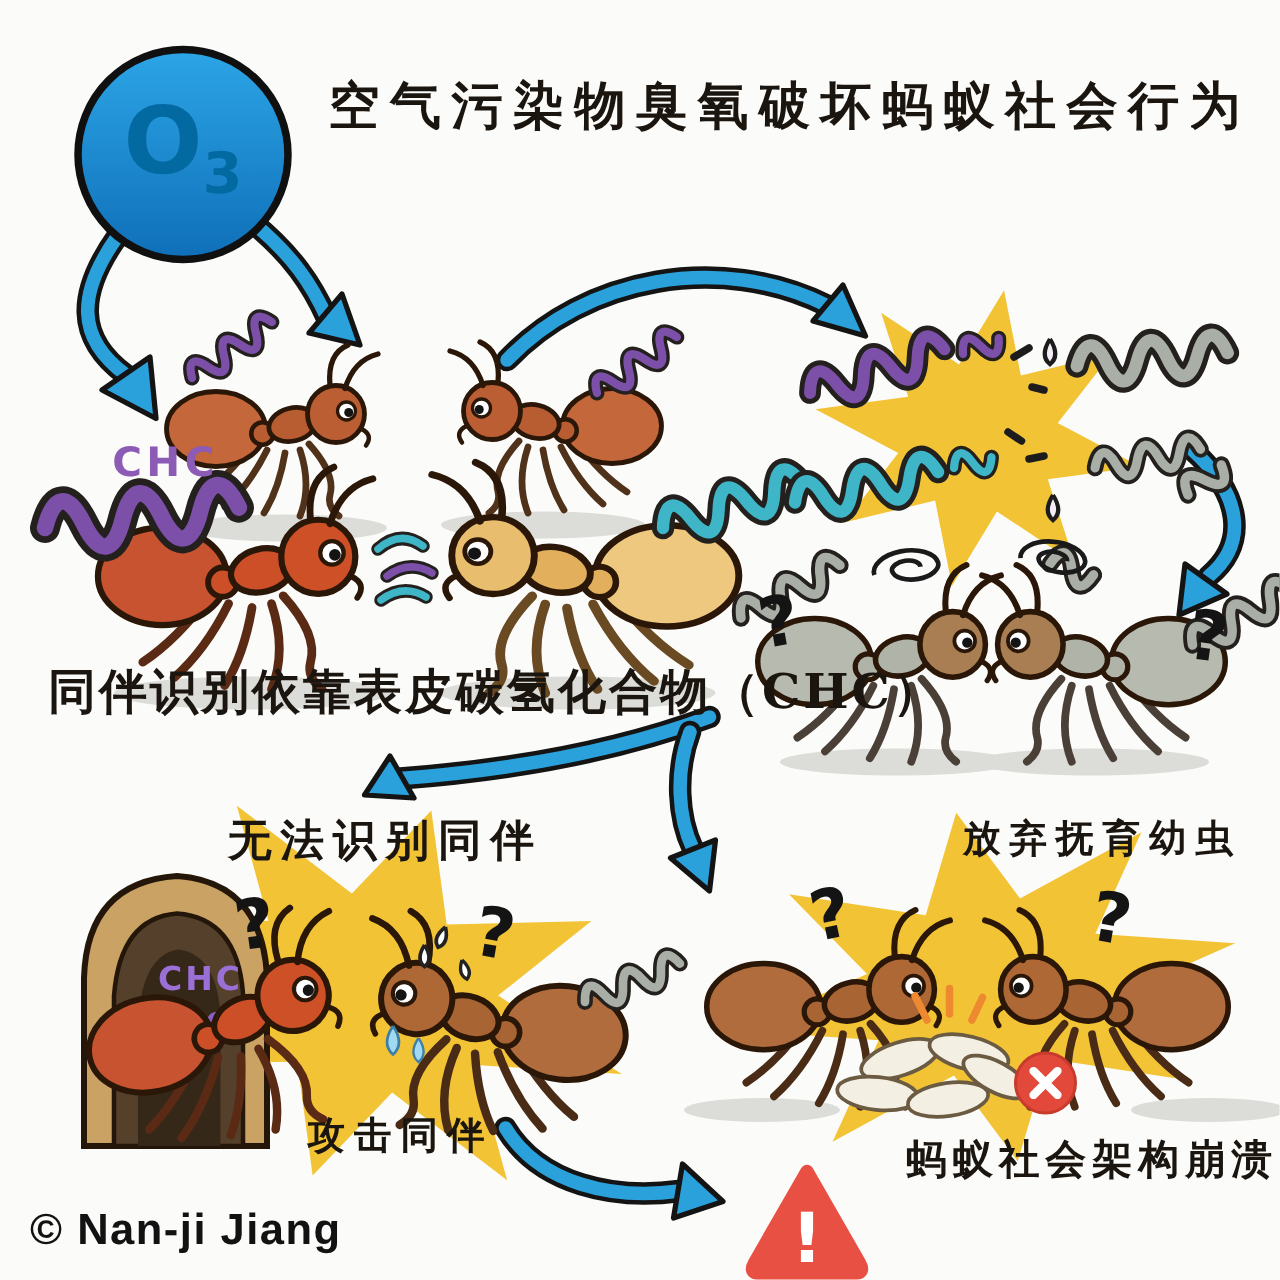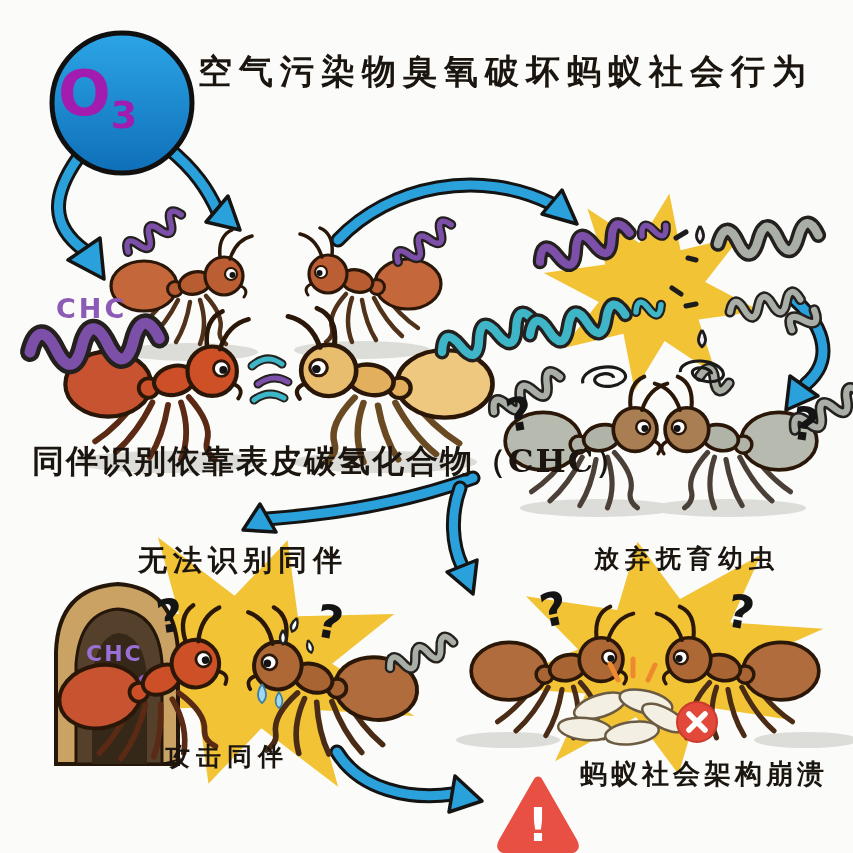--- a/index.html
+++ b/index.html
@@ -3,35 +3,35 @@
 <meta charset="utf-8">
 <style>
   html,body{margin:0;padding:0;}
   body{width:853px;height:853px;background:#FBFBF9;position:relative;overflow:hidden;
        font-family:"DejaVu Sans",sans-serif;}
   .stage{position:absolute;left:0;top:0;width:853px;height:853px;}
   svg.canvas{position:absolute;left:0;top:0;}
 
   
   .txt{position:absolute;color:#1b1510;font-family:"DejaVu Serif",serif;font-weight:600;
-       text-align:left;line-height:1.15;white-space:nowrap;}
+       text-align:right;line-height:1.15;white-space:nowrap;}
   .title{left:198px;top:52px;width:636px;font-size:34px;letter-spacing:7px;}
   .cap-oxidized{left:532px;top:149px;width:318px;font-size:25px;letter-spacing:4px;}
   .cap-recognition{left:32px;top:443px;width:474px;font-size:32px;letter-spacing:2px;}
   .cap-cannot{left:138px;top:544px;width:224px;font-size:29px;letter-spacing:6px;}
   .cap-abandon{left:594px;top:545px;width:234px;font-size:25px;letter-spacing:6px;}
   .cap-attack{left:165px;top:743px;width:164px;font-size:25px;letter-spacing:6px;}
   .cap-collapse{left:580px;top:758px;width:272px;font-size:27px;letter-spacing:4px;}
   .chc-free{left:56px;top:293px;width:90px;font-size:27px;letter-spacing:3px;color:#8B5BB5;
             font-family:"DejaVu Sans",sans-serif;font-weight:bold;}
   .chc-nest{left:86px;top:641px;width:76px;font-size:22px;letter-spacing:2px;color:#9A6FD6;
             font-family:"DejaVu Sans",sans-serif;font-weight:bold;}
   .credit{left:20px;top:804px;width:260px;font-size:29px;text-align:left;color:#121212;
           font-family:"Liberation Sans",sans-serif;font-weight:bold;letter-spacing:1px;}
-  .o3{left:58px;top:58px;width:128px;text-align:left;color:#a21caf;
+  .o3{left:58px;top:58px;width:128px;text-align:center;color:#0369a1;
       font-family:"DejaVu Sans",sans-serif;font-weight:bold;font-size:62px;}
   .o3 sub{font-size:38px;line-height:0;}
 
   
   .sq-o{stroke:#23201e;stroke-width:10;stroke-linecap:round;fill:none;}
   .sq-c{stroke-width:5.5;stroke-linecap:round;fill:none;}
   .purple{stroke:#7C4FA8;} .teal{stroke:#3EB6C8;} .gray{stroke:#A9AEA6;} .lilac{stroke:#8A5FC0;}
   .shaft-o{stroke:#141414;stroke-width:15;fill:none;stroke-linecap:round;}
   .shaft{stroke:#2BA1DB;stroke-width:9;fill:none;stroke-linecap:round;}
   .ahead{fill:#2BA1DB;stroke:#141414;stroke-width:3.5;stroke-linejoin:round;}
@@ -286,14 +286,15 @@
 
 <div class="txt title">空气污染物臭氧破坏蚂蚁社会行为</div>
 <div class="txt o3"><span>O</span><sub>3</sub></div>
 <div class="txt chc-free">CHC</div>
 <div class="txt cap-recognition">同伴识别依靠表皮碳氢化合物（CHC）</div>
 <div class="txt cap-cannot">无法识别同伴</div>
 <div class="txt cap-abandon">放弃抚育幼虫</div>
 <div class="txt chc-nest">CHC</div>
 <div class="txt cap-attack">攻击同伴</div>
 <div class="txt cap-collapse">蚂蚁社会架构崩溃</div>
+<div class="txt credit">© Nan-ji Jiang</div>
 
 </div>
 
 </body></html>

